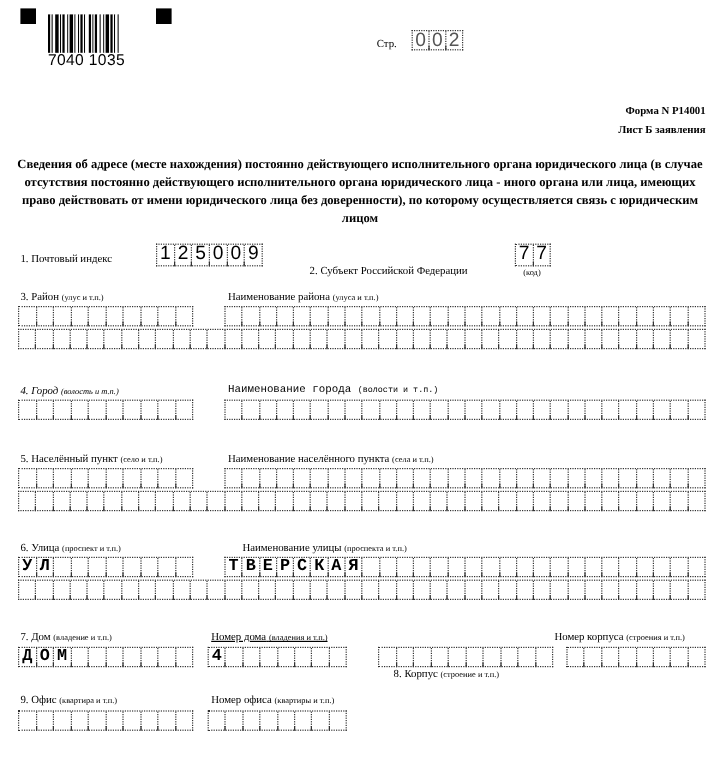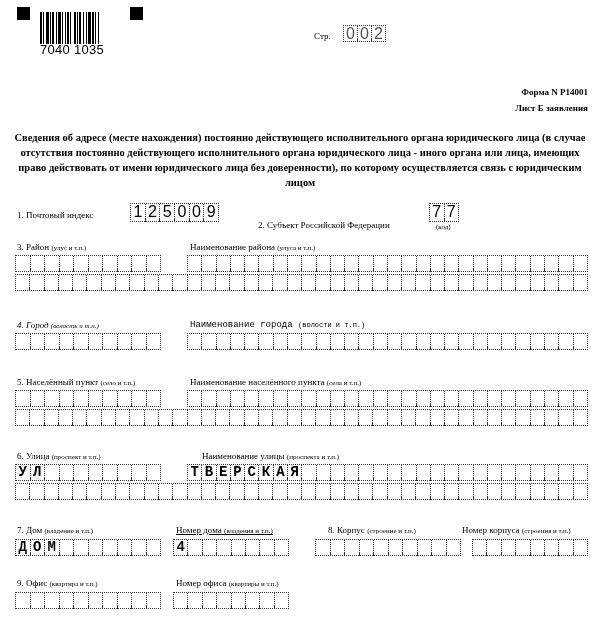--- a/index.html
+++ b/index.html
@@ -417,21 +417,21 @@
     <div class="cells" style="left: 173px; top: 539px; width: 116px;">
       <div class="cell">4</div>
       <div class="cell"></div>
       <div class="cell"></div>
       <div class="cell"></div>
       <div class="cell"></div>
       <div class="cell"></div>
       <div class="cell"></div>
       <div class="cell"></div>
     </div>
-    <div class="lbl" style="left: 317px; top: 525px; padding-left: 11px;"><span>8. Корпус</span> <small>(строение и т.п.)</small></div>
+    <div class="lbl" style="left: 317px; top: 556px; padding-left: 11px;"><span>8. Корпус</span> <small>(строение и т.п.)</small></div>
     <div class="lbl" style="left: 462px; top: 525px;"><span>Номер корпуса</span> <small>(строения и т.п.)</small></div>
     <div class="cells" style="left: 315px; top: 539px; width: 146px;">
       <div class="cell"></div>
       <div class="cell"></div>
       <div class="cell"></div>
       <div class="cell"></div>
       <div class="cell"></div>
       <div class="cell"></div>
       <div class="cell"></div>
       <div class="cell"></div>

